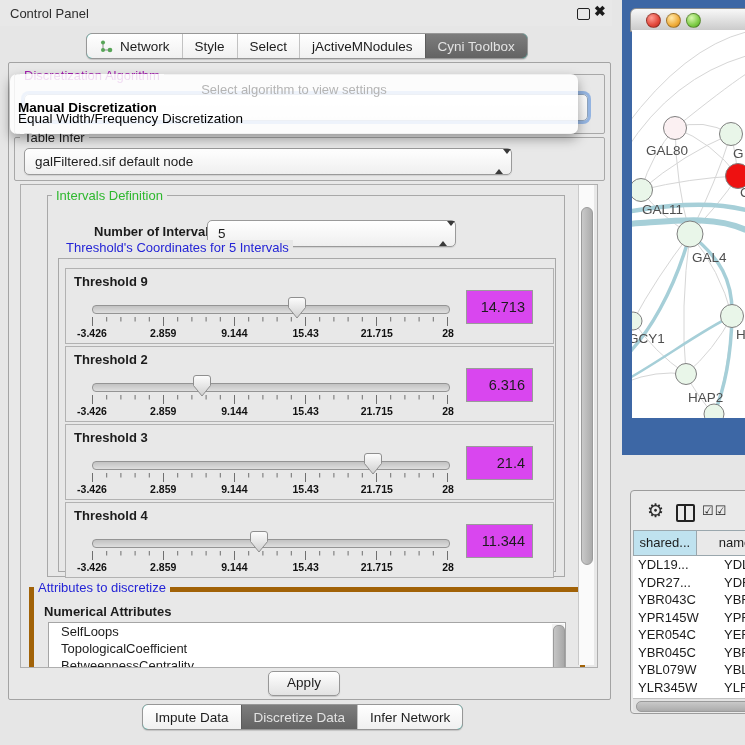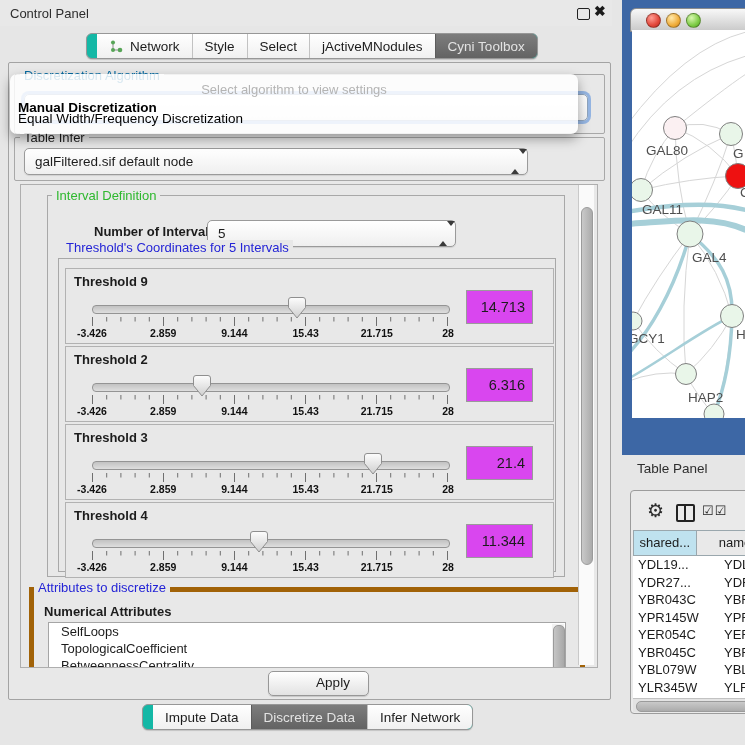--- a/index.html
+++ b/index.html
@@ -8,55 +8,55 @@
   .abs{position:absolute;}
 
   
   #titlebar{left:0;top:0;width:612px;height:26px;background:#e8e8e8;}
   #panel-title{left:10px;top:6px;font-size:13px;color:#2d2d2d;}
   #float-btn{left:577px;top:8px;width:11px;height:10px;border:1.5px solid #222;border-radius:2px;background:transparent;}
   #close-btn{left:594px;top:3px;font-size:14px;font-weight:bold;color:#1a1a1a;}
 
   
   .segbar{display:flex;border:1px solid #979797;border-radius:6px;background:#14b8a6;height:24px;
-          box-shadow:0 1px 1px rgba(0,0,0,0.15);overflow:hidden;padding-left:10px;}
+          box-shadow:0 1px 1px rgba(0,0,0,0.15);overflow:hidden;}
   .seg{display:flex;align-items:center;justify-content:center;padding:0 12px;height:24px;
        border-left:1px solid #c2c2c2;background:linear-gradient(#ffffff,#f0f0f0);white-space:nowrap;}
   .seg:first-child{border-left:none;}
   .seg.active{background:linear-gradient(#7d7d7d,#636363);color:#e3e3e3;border-left-color:#5c5c5c;}
   .seg .lbl{font-size:13.5px;}
   #top-tabs{left:86px;top:33px;}
   #bottom-tabs{left:142px;top:704px;}
 
   #net-tab-icon{width:15px;height:15px;margin-right:6px;}
 
   
   #outer-box{left:8px;top:62px;width:601px;height:636px;border:1px solid #a3a3a3;border-radius:2px;background:#e8e8e8;}
 
   .groupbox{border:1px solid #a8a8a8;border-radius:2px;background:#e8e8e8;}
   .grouplabel{position:absolute;background:#e8e8e8;padding:0 4px;font-size:13px;}
 
   #disc-group{left:14px;top:74px;width:589px;height:58px;}
-  #disc-label{left:20px;top:68px;color:#0369a1;}
+  #disc-label{left:20px;top:68px;color:#a21caf;}
   #algo-combo{left:24px;top:94px;width:562px;height:25px;border:1px solid #8fa4bd;border-radius:5px;
               background:linear-gradient(#ffffff,#f2f2f2);
               box-shadow:0 0 0 3px rgba(104,153,222,0.65);}
   
   #algo-popup{left:10px;top:74px;width:568px;height:60px;background:rgba(255,255,255,0.84);
               border-radius:7px;box-shadow:0 5px 12px rgba(0,0,0,0.35);z-index:50;}
   #popup-hint{left:0;top:8px;width:100%;text-align:center;color:#b4b4b4;font-size:13px;}
   .popup-opt{left:4px;width:560px;padding-left:4px;font-size:13.5px;color:#000;}
   #popup-opt-0{top:26px;font-weight:bold;}
   #popup-opt-1{top:37px;}
 
   #tabledata-group{left:14px;top:137px;width:589px;height:42px;}
   #tabledata-label{left:20px;top:130px;z-index:5;}
   .combo{border:1px solid #9a9a9a;border-radius:5px;background:linear-gradient(#ffffff,#efefef);
          box-shadow:0 1px 1px rgba(0,0,0,0.1);}
-  #tabledata-combo{left:24px;top:148px;width:486px;height:25px;padding-left:16px;}
+  #tabledata-combo{left:24px;top:148px;width:486px;height:25px;}
   .combo-text{position:absolute;left:10px;top:5px;font-size:13.5px;}
   .stepper{position:absolute;right:7px;top:5px;width:9px;height:15px;}
   .stepper .up{width:0;height:0;border-left:4px solid transparent;border-right:4px solid transparent;
                border-bottom:5px solid #3a3a3a;margin-bottom:3px;}
   .stepper .dn{width:0;height:0;border-left:4px solid transparent;border-right:4px solid transparent;
                border-top:5px solid #3a3a3a;}
 
   
   #scrollpane{left:20px;top:184px;width:576px;height:482px;border:1px solid #aeaeae;background:#e8e8e8;overflow:hidden;}
   #v-scrollbar{left:578px;top:185px;width:15px;height:480px;background:#fafafa;border-left:1px solid #c9c9c9;z-index:10;}
@@ -84,21 +84,21 @@
   #attr-label{left:14px;top:395px;color:#2424d6;}
   #attr-header{position:absolute;left:10px;top:12px;font-weight:bold;}
   #attr-list{position:absolute;left:14px;top:30px;width:516px;height:70px;background:#fff;border:1px solid #a5a5a5;overflow:hidden;}
   .attr-item{padding:1px 0 1px 12px;font-size:13px;}
   #attr-scrollbar{position:absolute;right:1px;top:1px;width:12px;height:66px;background:#f2f2f2;}
   #attr-thumb{position:absolute;left:1px;top:1px;width:10px;height:62px;border-radius:5px;
               background:linear-gradient(90deg,#c5c5c5,#a8a8a8);border:1px solid #9b9b9b;}
 
   #apply-btn{left:268px;top:671px;width:70px;height:23px;border:1px solid #979797;border-radius:5px;
              background:linear-gradient(#ffffff,#e2e2e2);text-align:center;line-height:22px;font-size:13.5px;
-             box-shadow:0 1px 1px rgba(0,0,0,0.15);padding-left:29px;}
+             box-shadow:0 1px 1px rgba(0,0,0,0.15);}
 
   
   #net-frame{left:622px;top:0;width:123px;height:455px;background:#3d67a5;}
   #net-titlebar{left:630px;top:8px;width:115px;height:22px;background:linear-gradient(#f8f8f8,#c9c9c9);
                 border:1px solid #8d8d8d;border-radius:6px 0 0 0;}
   .light{position:absolute;top:4px;width:13px;height:13px;border-radius:50%;border:1px solid rgba(0,0,0,0.3);}
   #light-red{left:15px;background:radial-gradient(circle at 35% 30%,#ff9d94,#e2473a 60%,#b02a20);}
   #light-yellow{left:35px;background:radial-gradient(circle at 35% 30%,#ffe9ac,#f0ad3b 60%,#c7831d);}
   #light-green{left:55px;background:radial-gradient(circle at 35% 30%,#d8f7b0,#7ecc46 60%,#55a022);}
   #net-canvas{left:632px;top:30px;width:113px;height:388px;background:#ffffff;overflow:hidden;}
@@ -377,21 +377,21 @@
             <div class="attr-item">TopologicalCoefficient</div>
             <div class="attr-item">BetweennessCentrality</div>
           </div>
         <div id="attr-scrollbar">
             <div id="attr-thumb"></div>
           </div>
       </div>
     </div>
   </div>
 
-  <span class="grouplabel" id="interval-label" style="left:52px;top:188px;">Interval Definition</span>
+  <span class="grouplabel" id="interval-label" style="left:52px;top:188px;">Intervals Definition</span>
   <span class="grouplabel" id="thr-group-label" style="left:62px;top:240px;text-align:right;">Threshold's Coordinates for 5 Intervals</span>
   <span class="grouplabel" id="attr-label" style="left:34px;top:580px;">Attributes to discretize</span>
 
   <div class="abs" id="v-scrollbar">
     <div id="v-thumb"></div>
   </div>
 
   <div class="abs" id="apply-btn">Apply</div>
 
   <div class="abs segbar" id="bottom-tabs">
@@ -451,23 +451,20 @@
         <text x="14" y="125" font-size="13.5" fill="#4f4f4f">GAL80</text>
         <text x="101" y="128" font-size="13.5" fill="#4f4f4f">G</text>
         <text x="108" y="167" font-size="13.5" fill="#4f4f4f">C</text>
         <text x="10" y="184" font-size="13.5" fill="#4f4f4f">GAL11</text>
         <text x="60" y="232" font-size="13.5" fill="#4f4f4f">GAL4</text>
         <text x="104" y="309" font-size="13.5" fill="#4f4f4f">H</text>
         <text x="-4" y="313" font-size="13.5" fill="#4f4f4f">GCY1</text>
         <text x="56" y="372" font-size="13.5" fill="#4f4f4f">HAP2</text>
       </svg></div>
 
-  <div class="abs" id="tp-titlebar">
-    <span class="abs" id="tp-title" style="left:25px;top:6px;">Table Panel</span>
-  </div>
   <div class="abs" id="tp-box">
     <span id="tp-gear">⚙</span>
     <span id="tp-split"></span>
     <span id="tp-checks">☑☑</span>
     <div id="tp-header">
       <div class="tp-hcell" id="tp-h1">shared...</div>
       <div class="tp-hcell" id="tp-h2">name</div>
     </div>
     <div id="tp-rows">
         <div class="tp-row">

